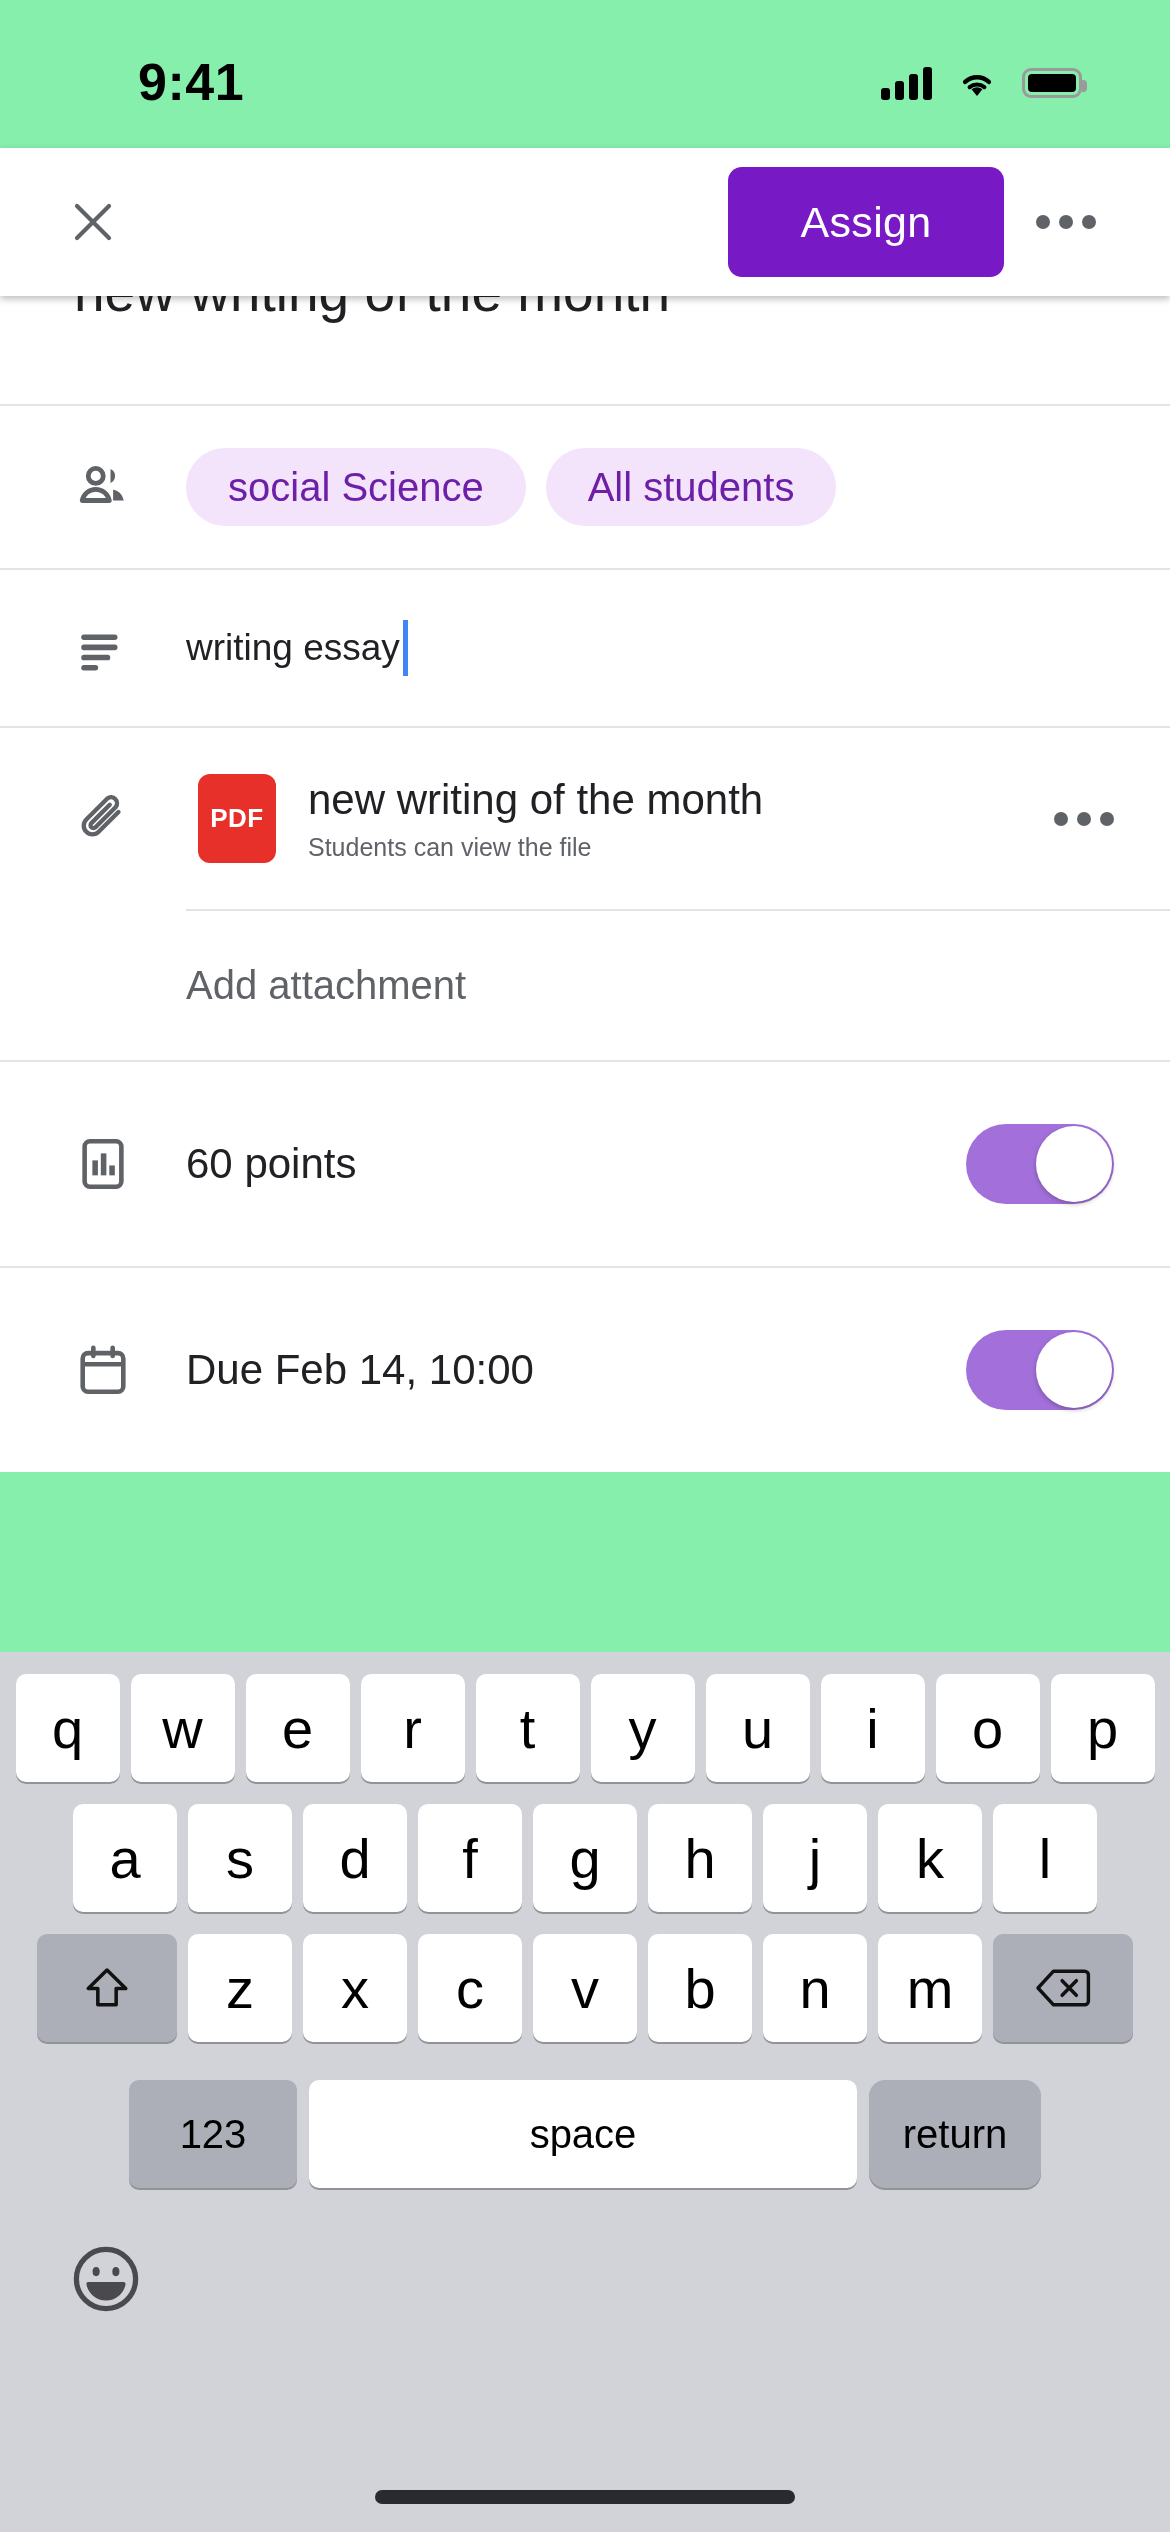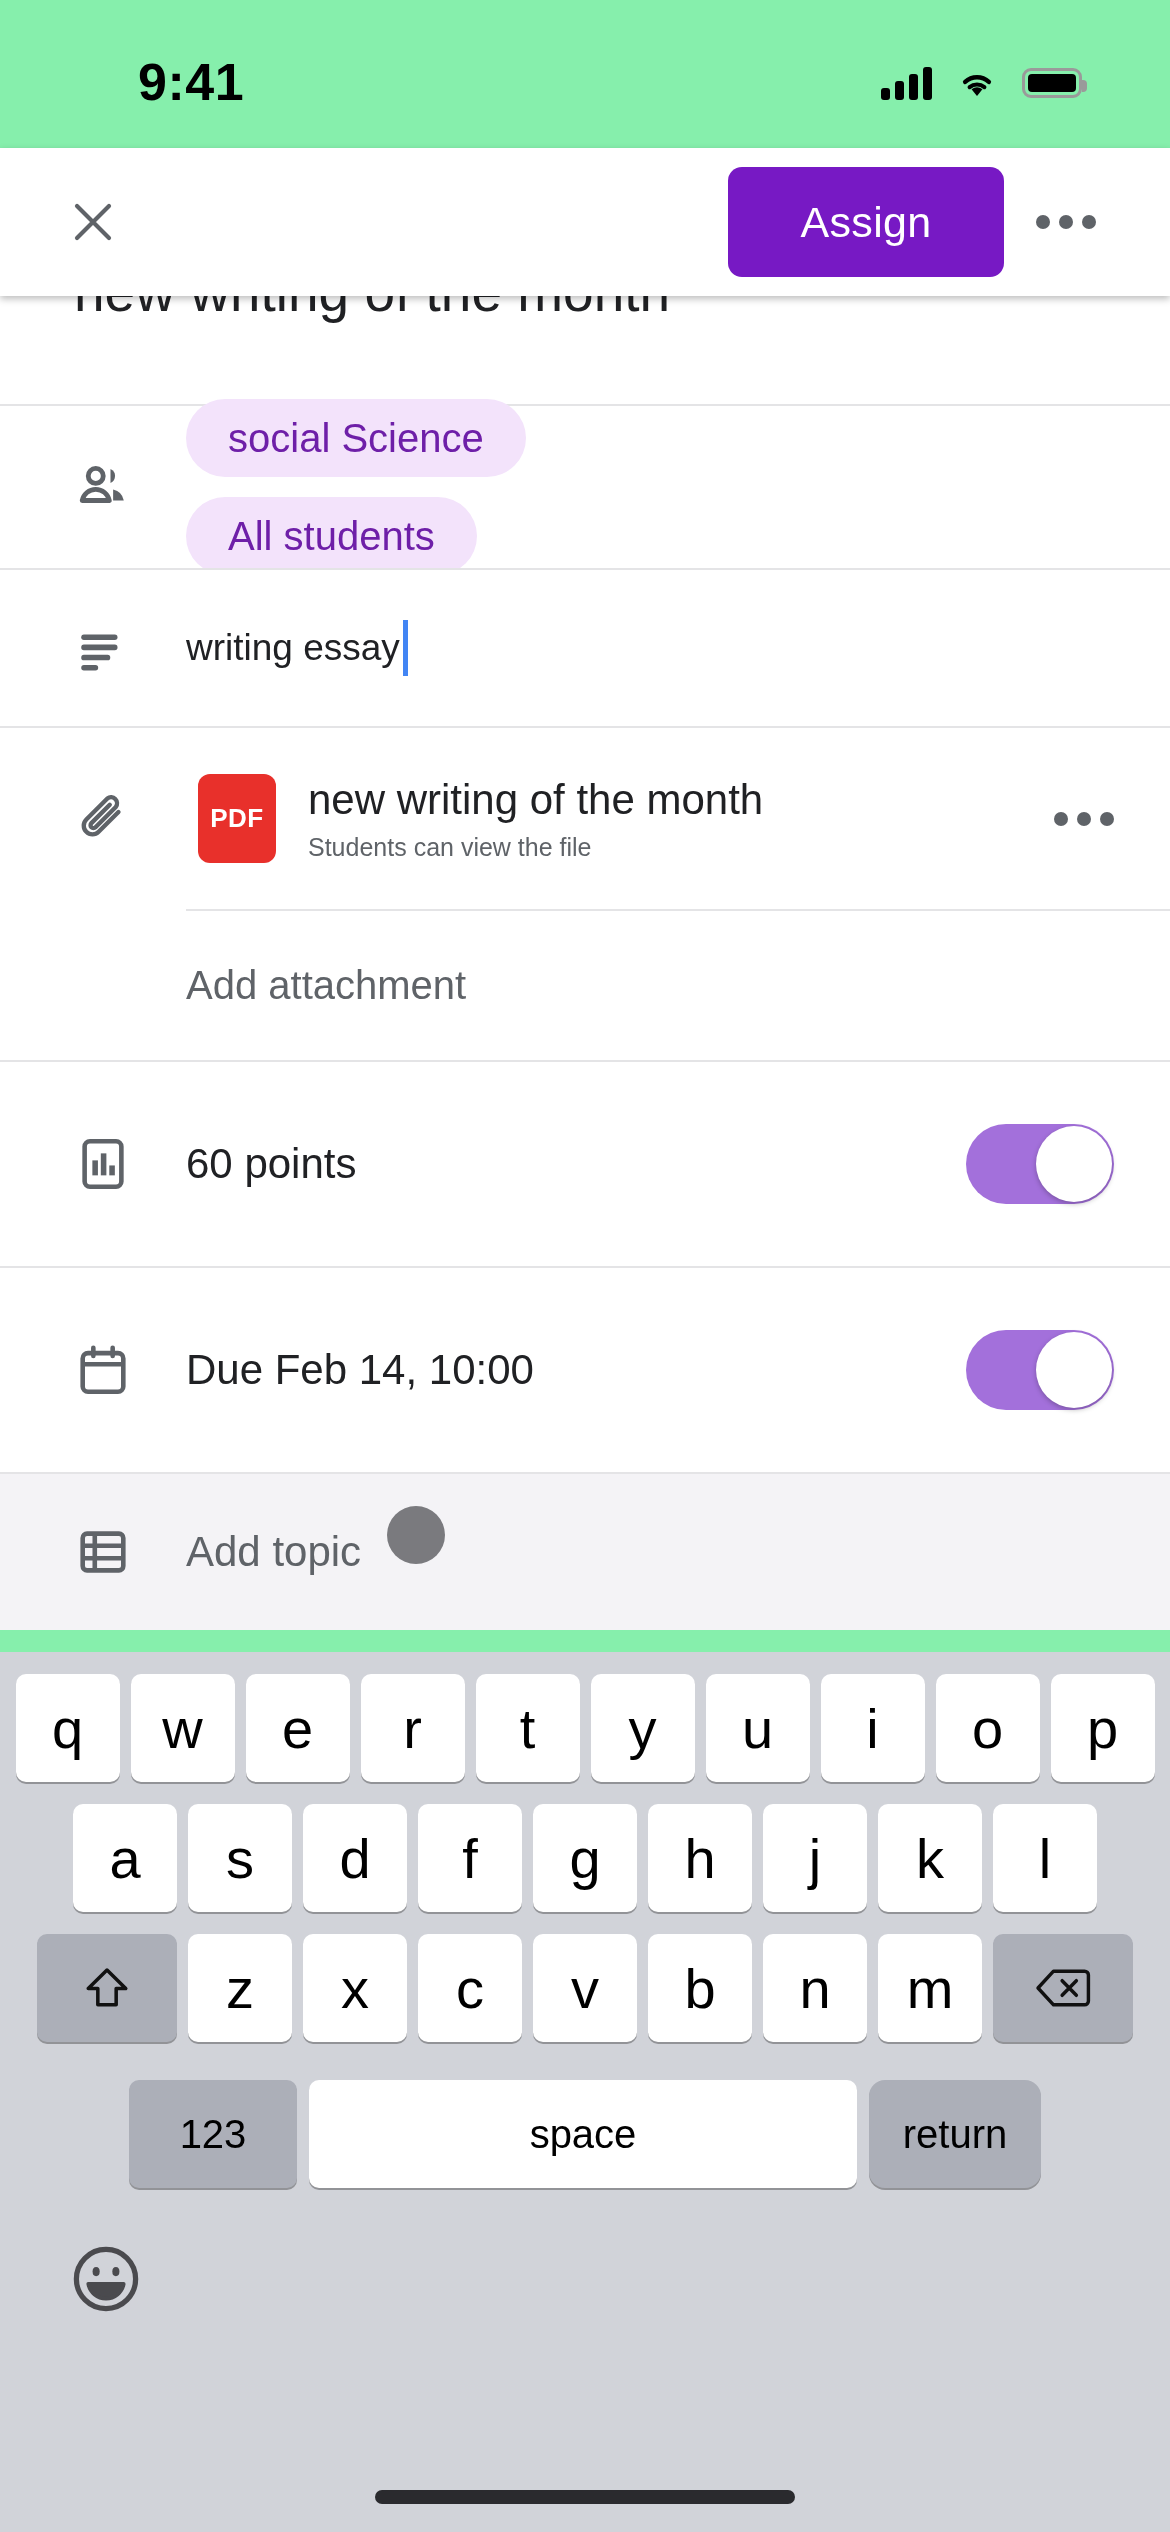--- a/index.html
+++ b/index.html
@@ -72,21 +72,21 @@
   .row {
     position:relative; display:flex; align-items:center;
     border-top:2px solid #e4e4e6; background:#fff; padding:0 56px 0 74px;
   }
   .row-icon { width:84px; flex:0 0 84px; display:flex; align-items:center; justify-content:flex-start; }
   .row-icon svg { width:58px; height:58px; }
   .row-body { flex:1; display:flex; align-items:center; }
 
   
   .row-audience { height:164px; }
-  .chips { display:flex; align-items:flex-start; gap:20px; margin-left:28px;flex-direction:column; }
+  .chips { display:flex; align-items:flex-end; gap:20px; margin-left:28px; }
   .chip {
     background:#F3E3FB; color:#6E1FA8; border-radius:40px;
     padding:0 42px; height:78px; display:flex; align-items:center;
     font-size:40px; white-space:nowrap;
   }
 
   
   .row-desc { height:158px; }
   .desc-text {
     margin-left:28px; font-size:37px; color:#202124;
@@ -298,32 +298,20 @@
             <path d="M8 2.8 V6.2 M16 2.8 V6.2" stroke="#5f6368" stroke-width="1.9" stroke-linecap="round"></path>
           </svg>
         </div>
         <div class="toggle-label">Due Feb 14, 10:00</div>
       </div>
       <div class="toggle">
         <div class="knob"></div>
       </div>
     </div>
 
-    <div class="row row-topic">
-      <div class="row-icon">
-        <svg viewBox="0 0 24 24">
-          <rect x="3.6" y="4.4" width="16.8" height="15.2" rx="1.8" fill="none" stroke="#5f6368" stroke-width="1.9"></rect>
-          <path d="M3.6 9.4 H20.4 M3.6 14.6 H20.4 M8.6 4.4 V19.6" stroke="#5f6368" stroke-width="1.9"></path>
-        </svg>
-      </div>
-      <div class="row-body">
-        <div class="topic-label">Add topic</div>
-        <div class="touch-dot"></div>
-      </div>
-    </div>
   </div>
 
   <div class="keyboard">
 
     <div class="krow r1">
       <div class="key">q</div>
       <div class="key">w</div>
       <div class="key">e</div>
       <div class="key">r</div>
       <div class="key">t</div>

